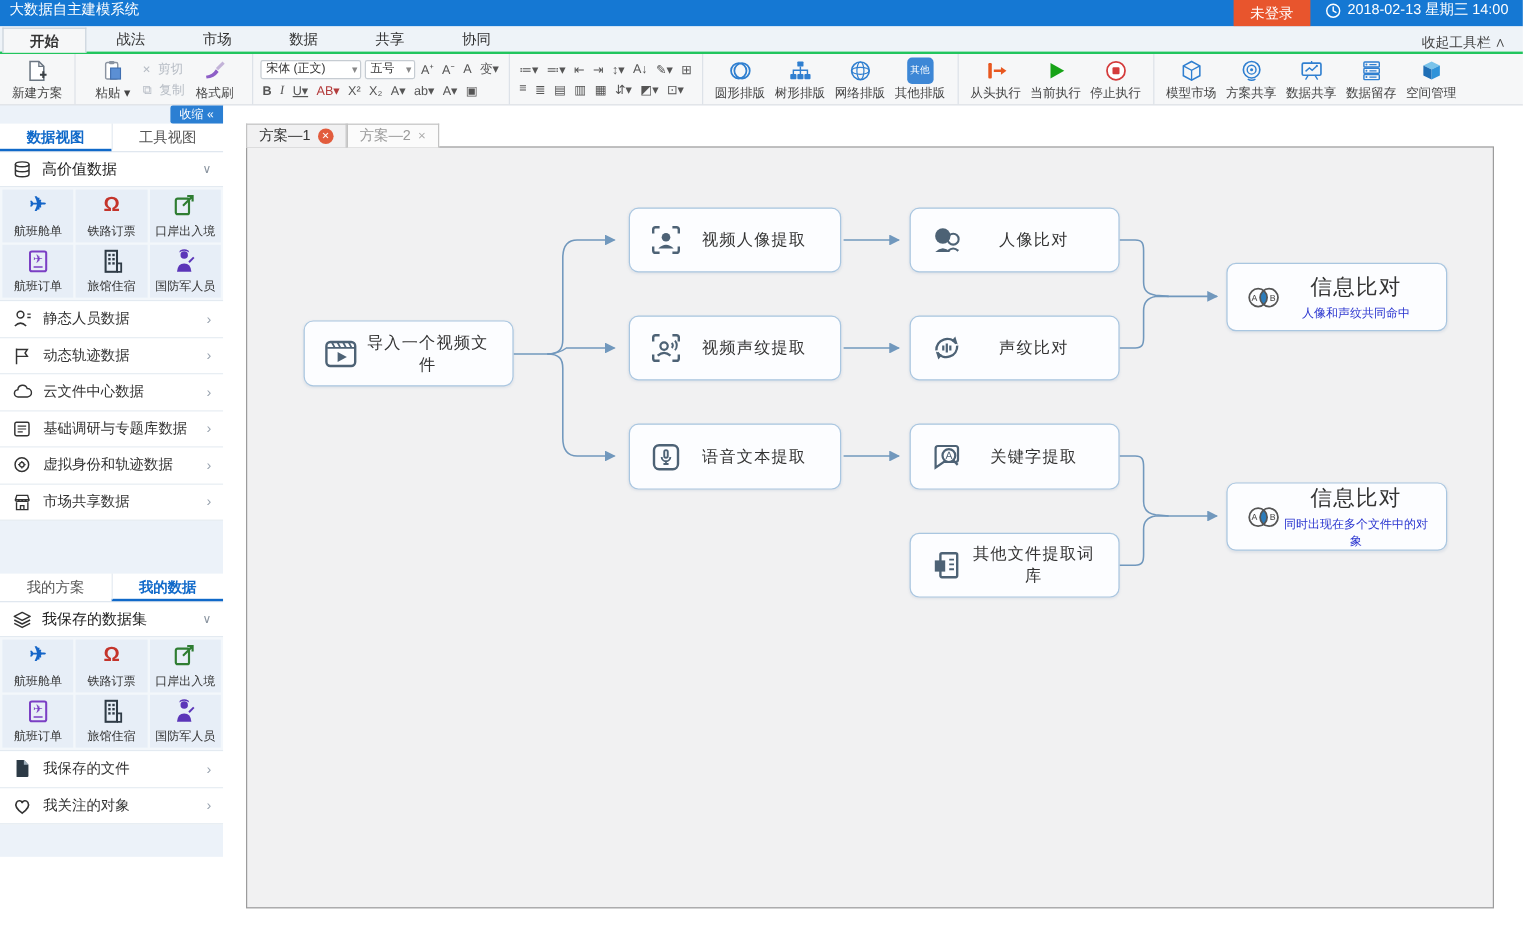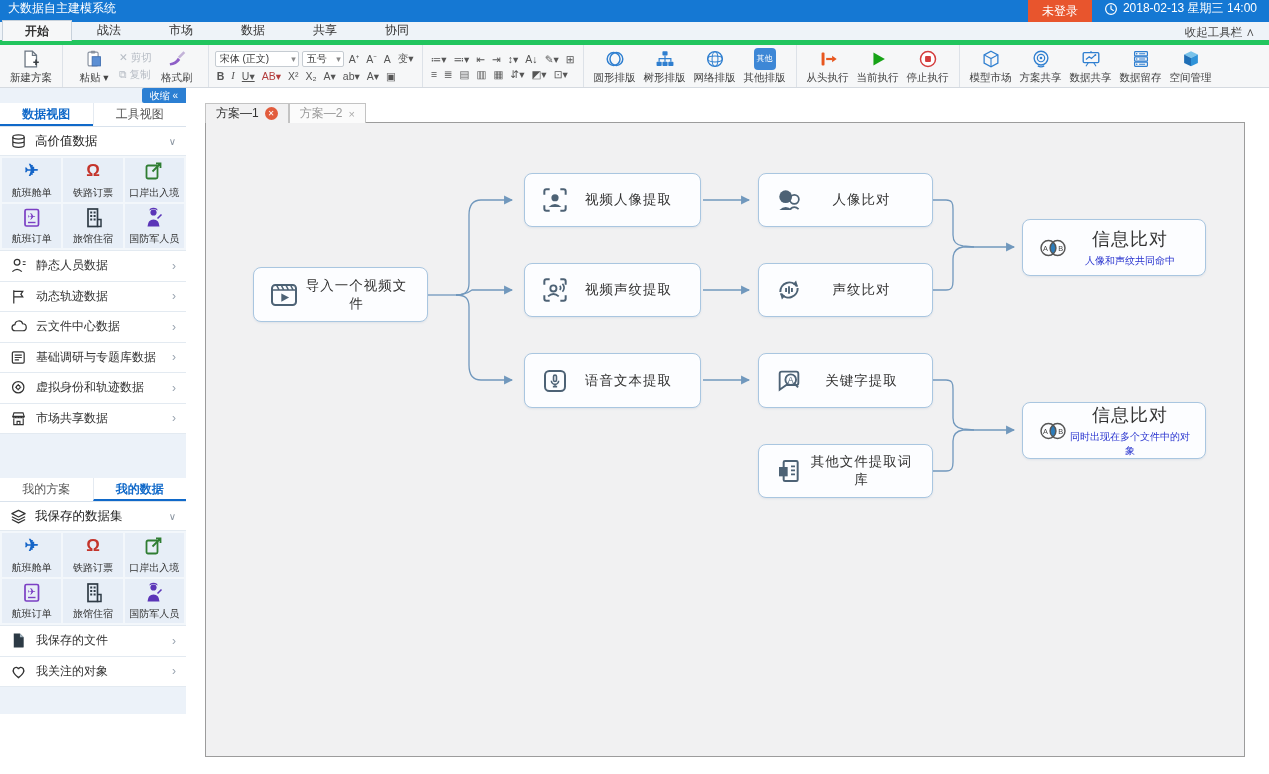--- a/index.html
+++ b/index.html
@@ -9,35 +9,35 @@
 
   
   .titlebar { position:absolute; left:0; top:0; width:1269px; height:22px; background:#1578d3;
     display:flex; align-items:flex-start; color:#fff; font-size:12px; }
   .titlebar .ttl { padding-left:8px; flex:1; }
   .login-badge { background:#e8552d; color:#fff; height:22px; line-height:22px; padding:0 14px; font-size:12px; cursor:pointer; }
   .clockwrap { display:flex; align-items:center; gap:5px; padding:0 12px; }
 
   
   .tabrow { position:absolute; left:0; top:22px; width:1269px; height:23px; background:#eef3f8;
-    border-bottom:5px solid #22c55e; display:flex; align-items:flex-end; }
+    border-bottom:2px solid #22c55e; display:flex; align-items:flex-end; }
   .rtab { height:21px; line-height:20px; padding:0 22px; font-size:12px; color:#333; cursor:pointer;
     border:1px solid transparent; border-bottom:none; margin-left:2px; }
   .rtab.active { background:#f6f7f8; border-color:#c7d1db; position:relative; top:1px; font-weight:bold; }
   .tabrow .collapse-toolbar { margin-left:auto; font-size:11.5px; color:#444; padding-right:14px; cursor:pointer; }
 
   
   .ribbon { position:absolute; left:0; top:45px; width:1269px; height:43px; background:#f6f7f8;
     border-bottom:1px solid #d5dae0; display:flex; align-items:stretch; }
   .rgroup { display:flex; align-items:center; padding:0 6px; border-right:1px solid #dde2e8; }
   .rbtn { display:flex; flex-direction:column; align-items:center; justify-content:center;
     min-width:50px; padding:2px 4px; cursor:pointer; color:#444; }
   .rbtn svg { width:22px; height:22px; }
   .rbtn .rlbl { font-size:10.5px; margin-top:1px; white-space:nowrap; }
-  .rcol { display:flex; flex-direction:column; justify-content:center; gap:3px; }
+  .rcol { display:flex; flex-direction:column; justify-content:center; gap:3px;font-family:Liberation Mono, monospace; }
   .rmini { font-size:10.5px; color:#b6bcc4; white-space:nowrap; cursor:default; }
   .fontgrp { display:flex; flex-direction:column; justify-content:flex-start; gap:3px; }
   .frow { display:flex; align-items:center; gap:3px; }
   .rsel { background:#fff; border:1px solid #c6ccd2; border-radius:2px; font-size:10px; color:#333;
     height:16px; line-height:14px; padding:0 12px 0 4px; position:relative; cursor:pointer; white-space:nowrap; }
   .rsel::after { content:"▾"; position:absolute; right:2px; top:0; color:#888; font-size:9px; }
   .gly { font-size:10.5px; color:#555; padding:0 2px; cursor:pointer; white-space:nowrap; }
   .frow.bolds .gly:nth-child(1){ font-weight:bold; }
   .frow.bolds .gly:nth-child(2){ font-style:italic; font-family:"Liberation Serif", serif; }
   .frow.bolds .gly:nth-child(3){ text-decoration:underline; }

